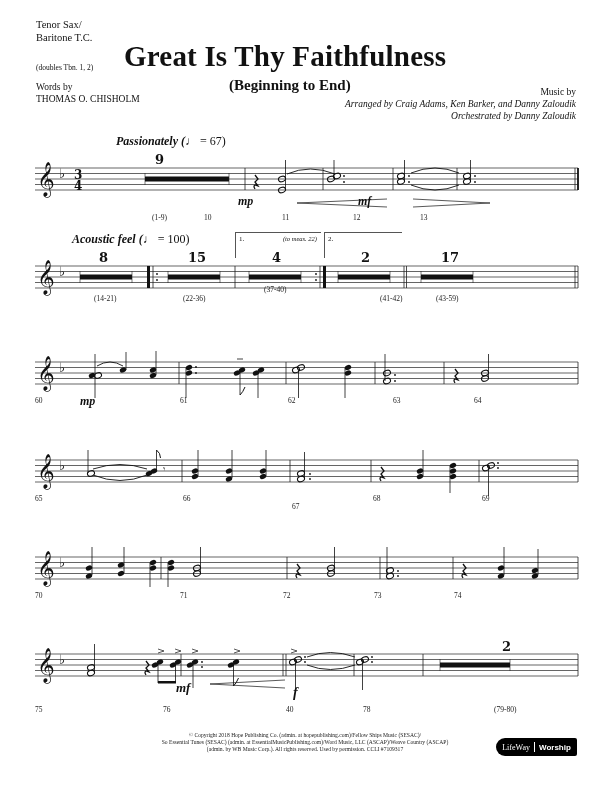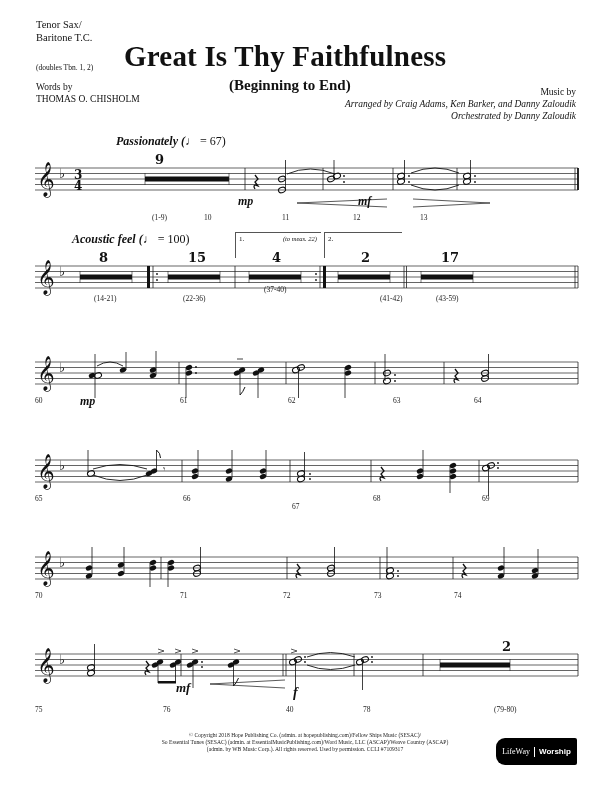--- a/index.html
+++ b/index.html
@@ -419,17 +419,17 @@
 <div class="abs dyn" style="left:176px;top:680px;font-size:13px;">mf</div>
 <div class="abs dyn" style="left:293px;top:685px;font-size:14px;">f</div>
 <div class="abs restnum" style="left:502px;top:639px;">2</div>
 <div class="abs mnum" style="left:494px;top:705px;">(79-80)</div>
 
 <div class="abs footer" style="left:110px;top:732px;width:390px;">
   <div>© Copyright 2018 Hope Publishing Co. (admin. at hopepublishing.com)/Fellow Ships Music (SESAC)/</div>
   <div>So Essential Tunes (SESAC) (admin. at EssentialMusicPublishing.com)/Word Music, LLC (ASCAP)/Weave Country (ASCAP)</div>
   <div>(admin. by WB Music Corp.). All rights reserved. Used by permission. CCLI #7109317</div>
 </div>
-<div class="abs logo" style="left:496px;top:738px;width:81px;height:27px;">
+<div class="abs logo" style="left:496px;top:738px;width:81px;height:18px;">
   <span style="font-family:'Liberation Serif',serif;">LifeWay</span>
     <span class="sep"></span>
     <span style="font-weight:bold;">Worship</span>
 </div>
 
 </body></html>

